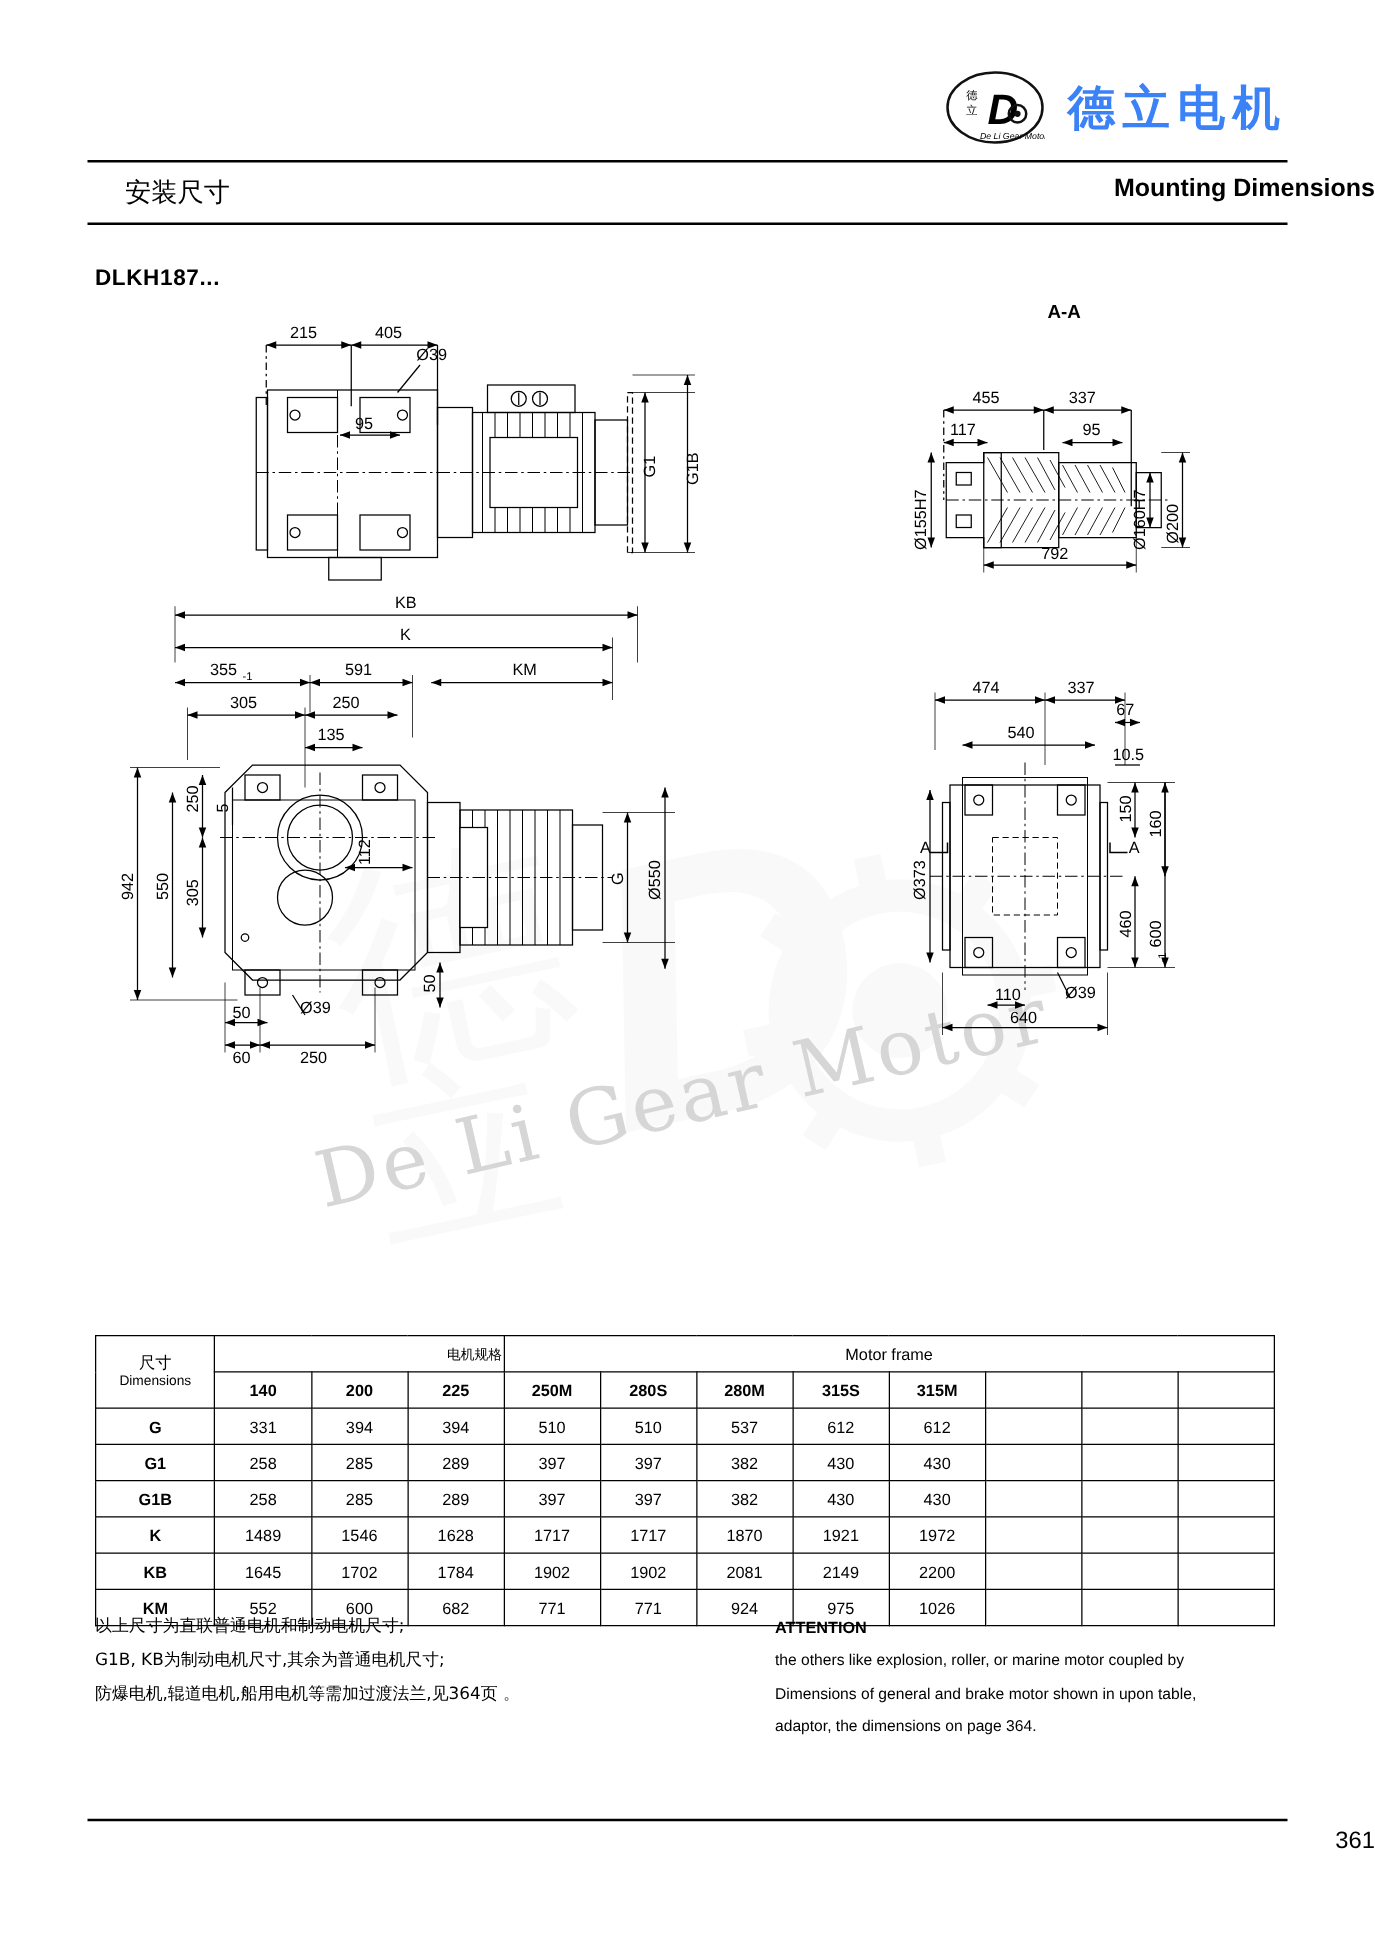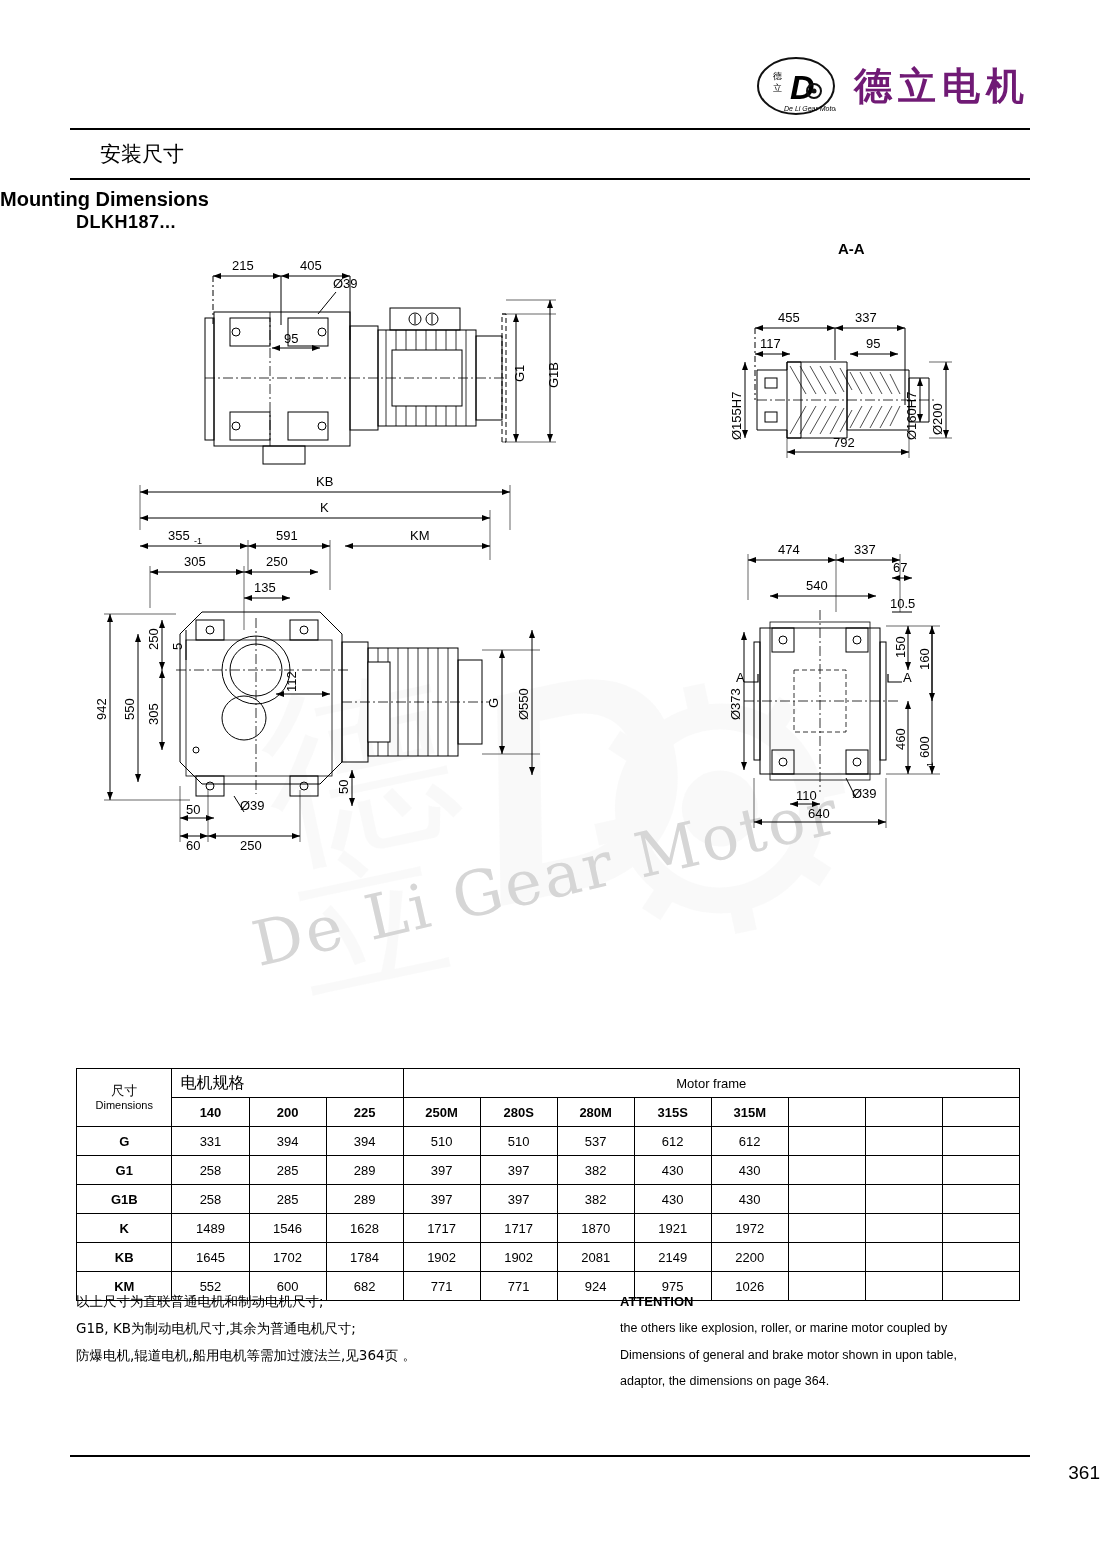--- a/index.html
+++ b/index.html
@@ -10,46 +10,46 @@
     color:#000;
     position:relative;
     overflow:hidden;
   }
   .page{position:absolute;inset:0;}
 
   
   .logo-area{position:absolute;right:70px;top:55px;display:flex;align-items:center;gap:18px;}
   .logo-mark{width:80px;height:62px;position:relative;}
   .logo-mark svg{display:block;}
-  .logo-text{font-family:"DejaVu Sans", sans-serif;font-size:38px;font-weight:bold;letter-spacing:6px;color:#701a75;}
+  .logo-text{font-family:"DejaVu Sans", sans-serif;font-size:38px;font-weight:bold;letter-spacing:6px;color:#3b82f6;}
 
   .hdr-rule{position:absolute;left:70px;right:70px;top:128px;border-top:2px solid #000;}
   .hdr-rule2{position:absolute;left:70px;right:70px;top:178px;border-top:2px solid #000;}
   .hdr-cn{position:absolute;left:76px;top:140px;font-size:21px;font-weight:normal;font-family:"DejaVu Sans",sans-serif;margin-left:24px;}
-  .hdr-en{position:absolute;left:0;right:0;top:140px;text-align:left;font-size:20px;font-weight:bold;margin-top:48px;}
+  .hdr-en{position:absolute;left:0;right:0;top:140px;text-align:right;font-size:20px;font-weight:bold;}
 
   .model{position:absolute;left:76px;top:212px;font-size:18px;font-weight:bold;letter-spacing:.5px;}
 
   
   .wm{position:absolute;left:250px;top:590px;width:640px;height:470px;opacity:.18;pointer-events:none;}
   .wm-txt{position:absolute;left:245px;top:830px;width:700px;transform:rotate(-13deg);
           font-family:"DejaVu Serif", serif;font-size:62px;color:#d6d6d6;letter-spacing:3px;white-space:nowrap;}
 
   
   .draw{position:absolute;left:0;top:230px;width:1100px;height:810px;}
   .draw svg{display:block;}
 
   
   .tbl{position:absolute;left:76px;top:1068px;width:944px;border-collapse:collapse;font-size:13px;}
   .tbl td,.tbl th{border:1px solid #000;text-align:center;height:26px;font-weight:normal;}
   .tbl .dimcell{width:86px;font-size:12px;line-height:1.15;padding:2px 0;}
   .tbl .dimcell .cn{font-family:"DejaVu Sans",sans-serif;font-size:13px;}
   .tbl .dimcell .en{font-size:11px;}
   .tbl .rowhead{font-weight:bold;font-size:13px;}
-  .tbl .frame-cn{font-family:"DejaVu Sans",sans-serif;font-size:16px;text-align:left;padding-left:8px;}
+  .tbl .frame-cn{font-family:"DejaVu Sans",sans-serif;font-size:11px;text-align:right;padding-left:8px;}
   .tbl col.c{width:71px;}
 
   
   .notes-cn{position:absolute;left:76px;top:1288px;width:470px;font-family:"DejaVu Sans",sans-serif;font-size:13.5px;line-height:2.0;}
   .notes-en{position:absolute;left:620px;top:1288px;width:410px;font-size:12.5px;line-height:2.1;}
   .notes-en .title{font-weight:bold;font-size:13px;}
 
   .foot-rule{position:absolute;left:70px;right:70px;top:1455px;border-top:2px solid #000;}
   .pageno{position:absolute;left:0;right:0;top:1462px;text-align:right;font-size:19px;}
 

